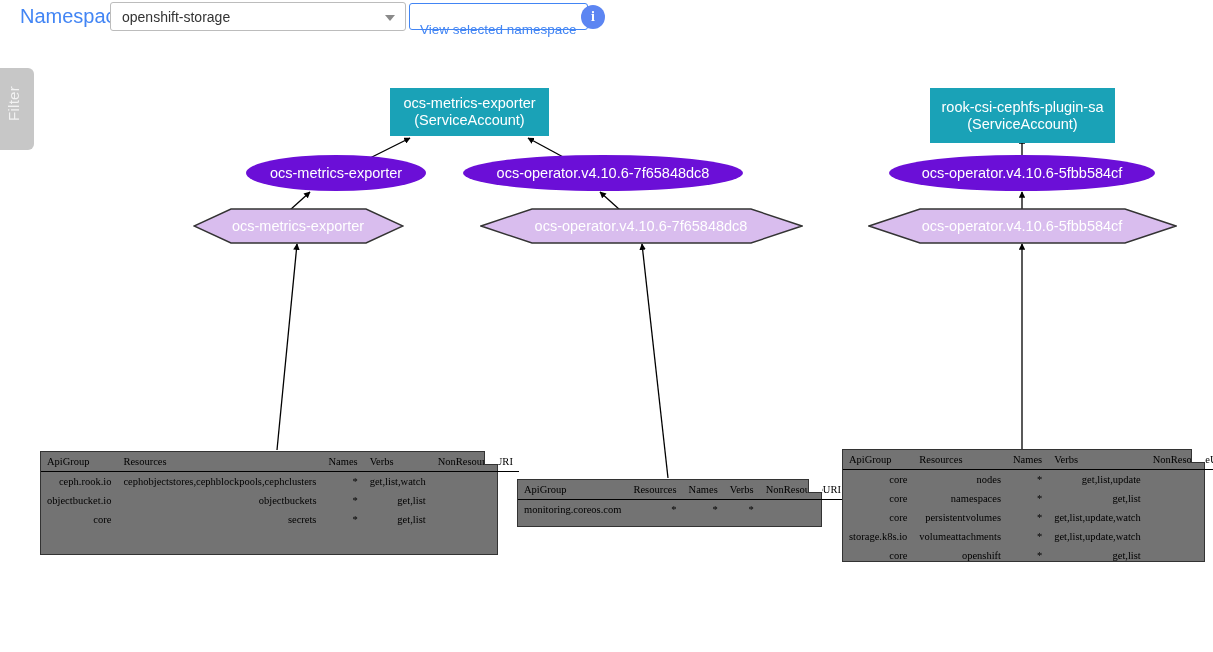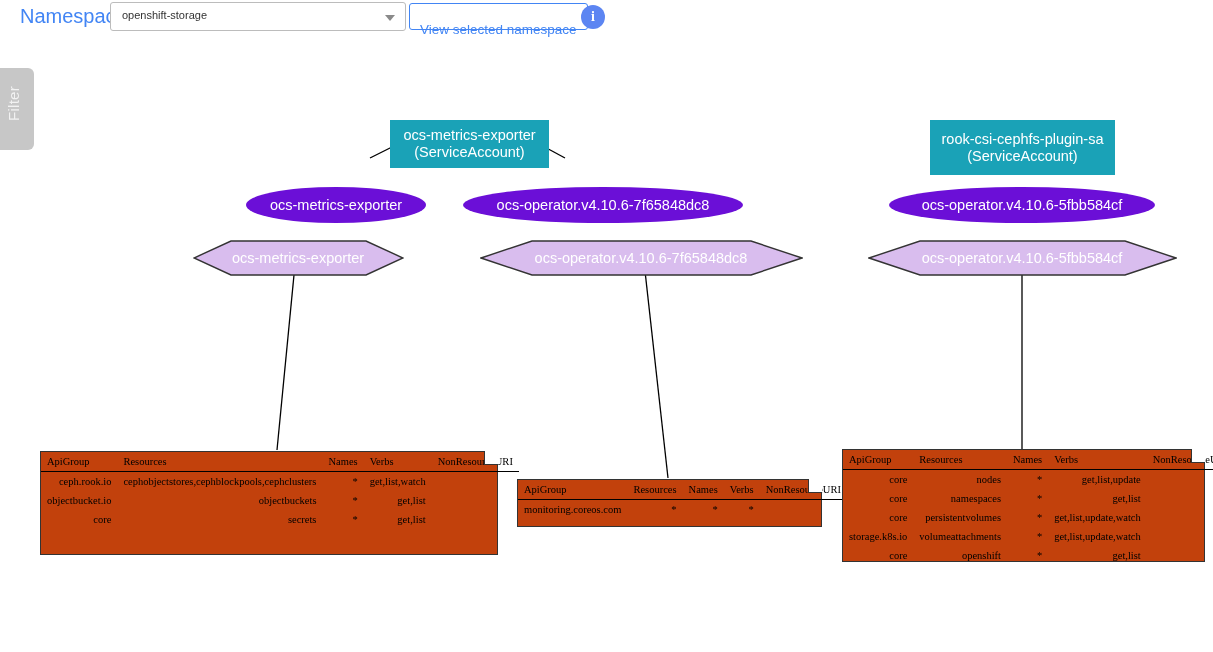--- a/index.html
+++ b/index.html
@@ -20,21 +20,21 @@
     font-size:20px;color:#4285f4;
     white-space:nowrap;
   }
   #ns-select{
     position:absolute;left:110px;top:2px;width:296px;height:29px;
     border:1px solid #bcbcbc;border-radius:3px;background:#fff;
     box-sizing:border-box;
   }
   #ns-select-value{
     position:absolute;left:11px;top:6px;
-    font-size:11px;color:#333;white-space:nowrap;
+    font-size:14px;color:#333;white-space:nowrap;
   }
   #ns-caret{
     position:absolute;right:10px;top:12px;
     width:0;height:0;
     border-left:5px solid transparent;
     border-right:5px solid transparent;
     border-top:6px solid #8a8a8a;
   }
   #view-ns-btn{
     position:absolute;left:409px;top:3px;height:27px;
@@ -66,21 +66,21 @@
     color:#f2f2f2;font-size:15px;
     letter-spacing:.3px;
   }
 
   
   #graph{
     position:absolute;left:0;top:0;width:1213px;height:652px;
   }
   #edges{position:absolute;left:0;top:0;width:1213px;height:652px;}
 
-  .node{position:absolute;box-sizing:border-box;margin-top:32px;}
+  .node{position:absolute;box-sizing:border-box;}
 
   
   .sa-box{
     background:#1aa2b7;
     color:#ffffff;
     text-align:center;
     display:flex;align-items:center;justify-content:center;
     font-size:14.5px;line-height:17px;
     cursor:pointer;
   }
@@ -103,21 +103,21 @@
   .hexlabel{
     position:absolute;left:0;top:0;width:100%;height:100%;
     display:flex;align-items:center;justify-content:center;
     color:#ffffff;font-size:14.5px;white-space:nowrap;
     pointer-events:none;
   }
 
   
   .rule-note{
     position:absolute;
-    background:#c2410c;
+    background:#737373;
     border:1.3px solid #333;
     box-sizing:border-box;
     font-family:"Liberation Serif", serif;
   }
   .fold{
     position:absolute;right:-1px;top:-1px;
     width:13px;height:13px;
     background:#ffffff;
     border-left:1.3px solid #333;
     border-bottom:1.3px solid #333;

